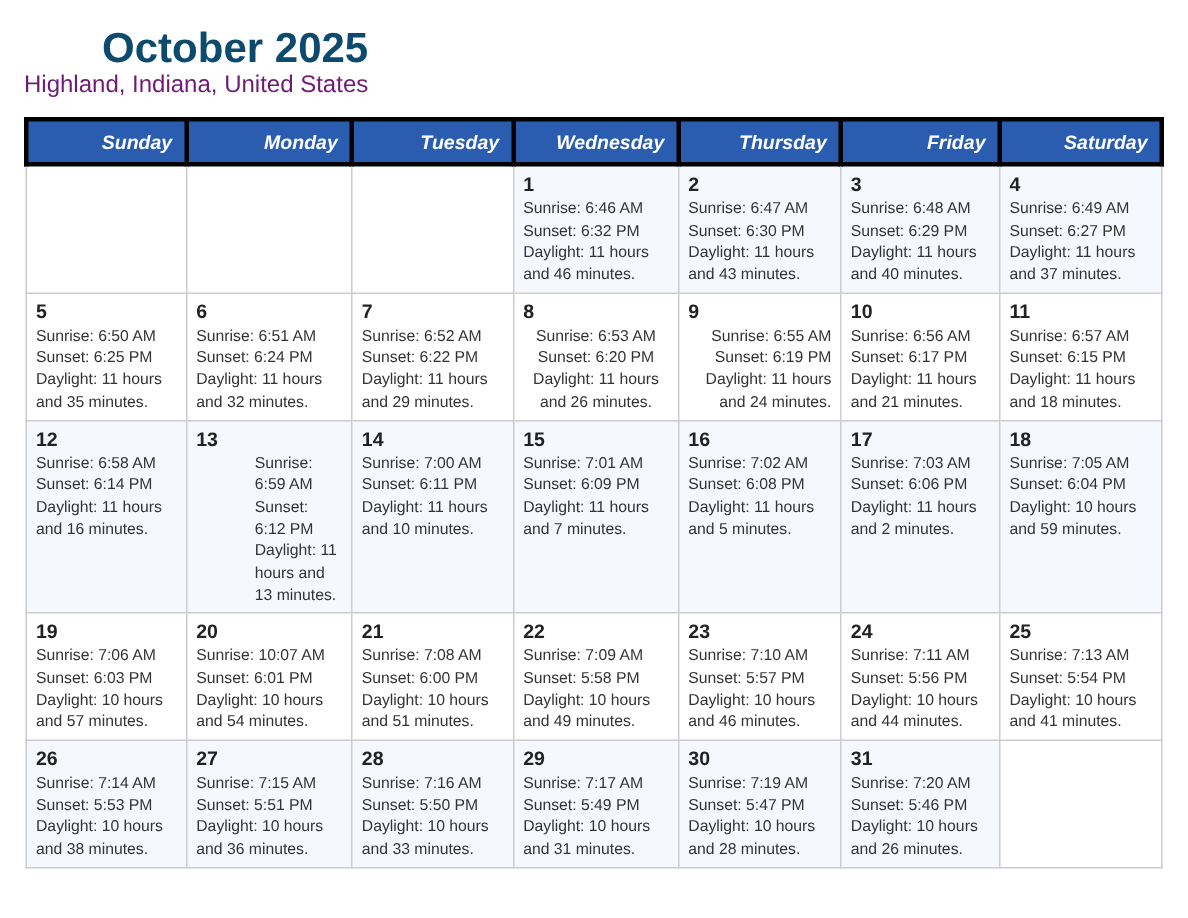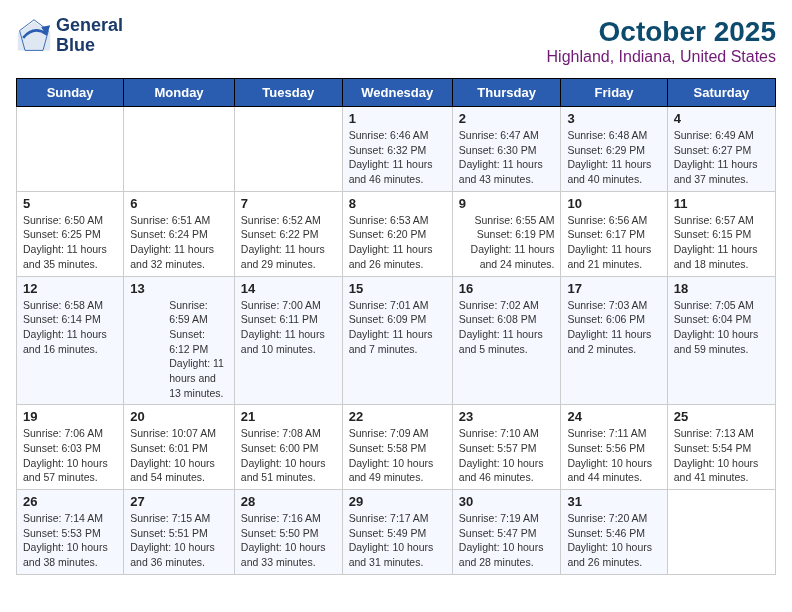--- a/index.html
+++ b/index.html
@@ -48,24 +48,25 @@
       width: 100%;
       border-collapse: collapse;
       font-size: 11px;
     }
     thead tr {
       background-color: #2a5db0;
       color: #fff;
     }
     thead th {
       padding: 6px 8px;
-      text-align: center;
+      text-align: right;
       font-size: 13px;
       font-weight: bold;
-      border: 1px solid #000000;
+      border: 3px solid #000000;
+      font-style: italic;
     }
     tbody td {
       border: 1px solid #ccc;
       padding: 4px 6px;
       vertical-align: top;
       width: 113px;
     }
     tbody tr {
       background: #fff;
     }
@@ -85,32 +86,20 @@
       line-height: 1.4;
     }
     .empty-cell {
       background: #fff;
     }
   </style>
 </head>
 <body>
 
 <div class="header">
-  <div class="logo">
-    <svg class="logo-icon" viewBox="0 0 40 40" xmlns="http://www.w3.org/2000/svg">
-      <polygon points="20,4 38,16 38,36 20,36 2,36 2,16" fill="#2a5db0" opacity="0.15"></polygon>
-      <polygon points="20,2 36,14 30,36 10,36 4,14" fill="none" stroke="#2a5db0" stroke-width="1"></polygon>
-      <path d="M8,22 Q20,8 34,18" fill="none" stroke="#2a5db0" stroke-width="3"></path>
-      <path d="M28,10 L38,8 L34,20 Z" fill="#2a5db0"></path>
-    </svg>
-    <div class="logo-text">
-      <div>General</div>
-      <div>Blue</div>
-    </div>
-  </div>
   <div class="title-block">
     <h1>October 2025</h1>
     <h2>Highland, Indiana, United States</h2>
   </div>
 </div>
 
 <table>
   <thead>
     <tr>
     <th>Sunday</th>
@@ -166,21 +155,21 @@
 Daylight: 11 hours and 32 minutes.</div>
         </td>
         <td>
           <span class="day-num">7</span>
           <div class="day-info" style="white-space: pre-line;">Sunrise: 6:52 AM
 Sunset: 6:22 PM
 Daylight: 11 hours and 29 minutes.</div>
         </td>
         <td>
           <span class="day-num">8</span>
-          <div class="day-info" style="white-space: pre-line;">Sunrise: 6:53 AM
+          <div class="day-info" style="white-space: pre-line; text-align: center;">Sunrise: 6:53 AM
 Sunset: 6:20 PM
 Daylight: 11 hours and 26 minutes.</div>
         </td>
         <td>
           <span class="day-num">9</span>
           <div class="day-info" style="white-space: pre-line; text-align: right;">Sunrise: 6:55 AM
 Sunset: 6:19 PM
 Daylight: 11 hours and 24 minutes.</div>
         </td>
         <td>

